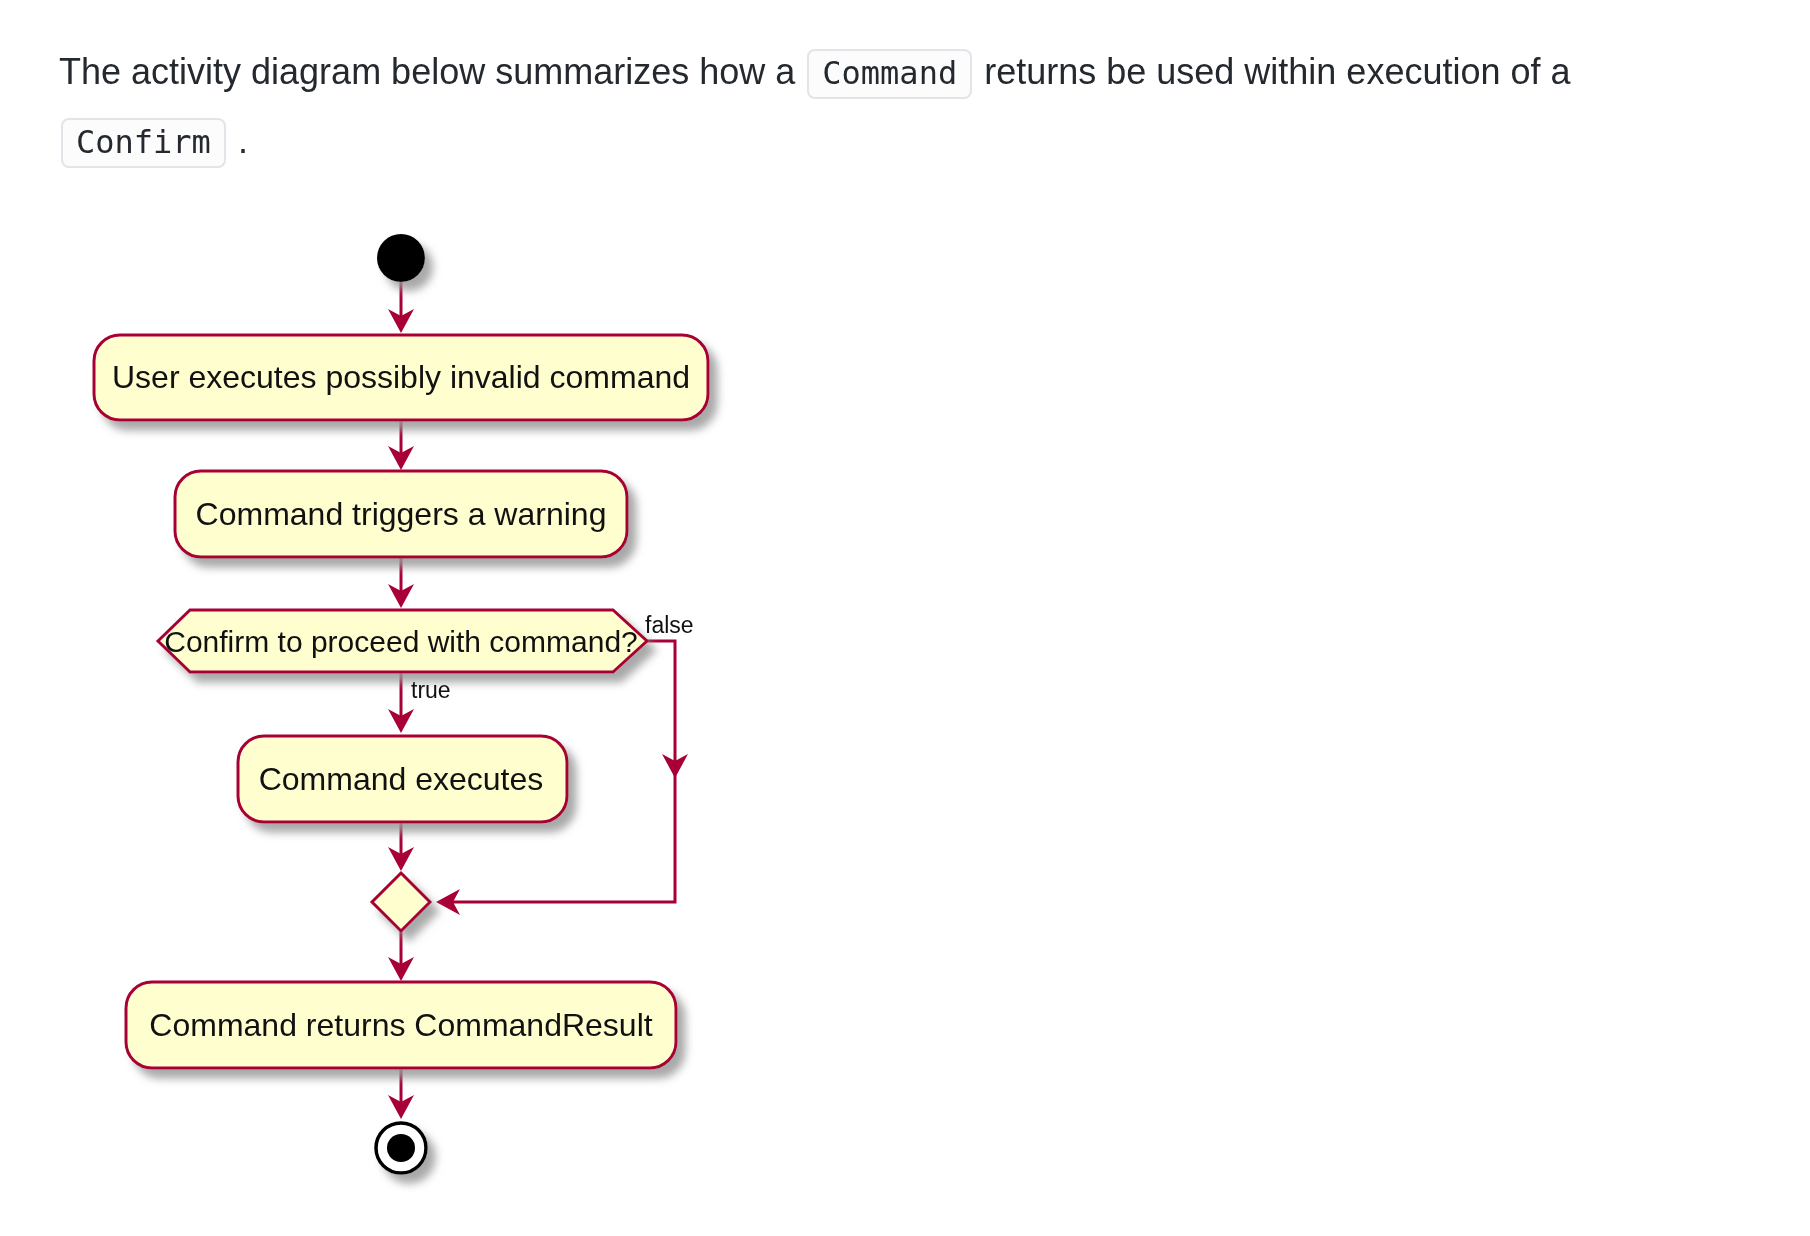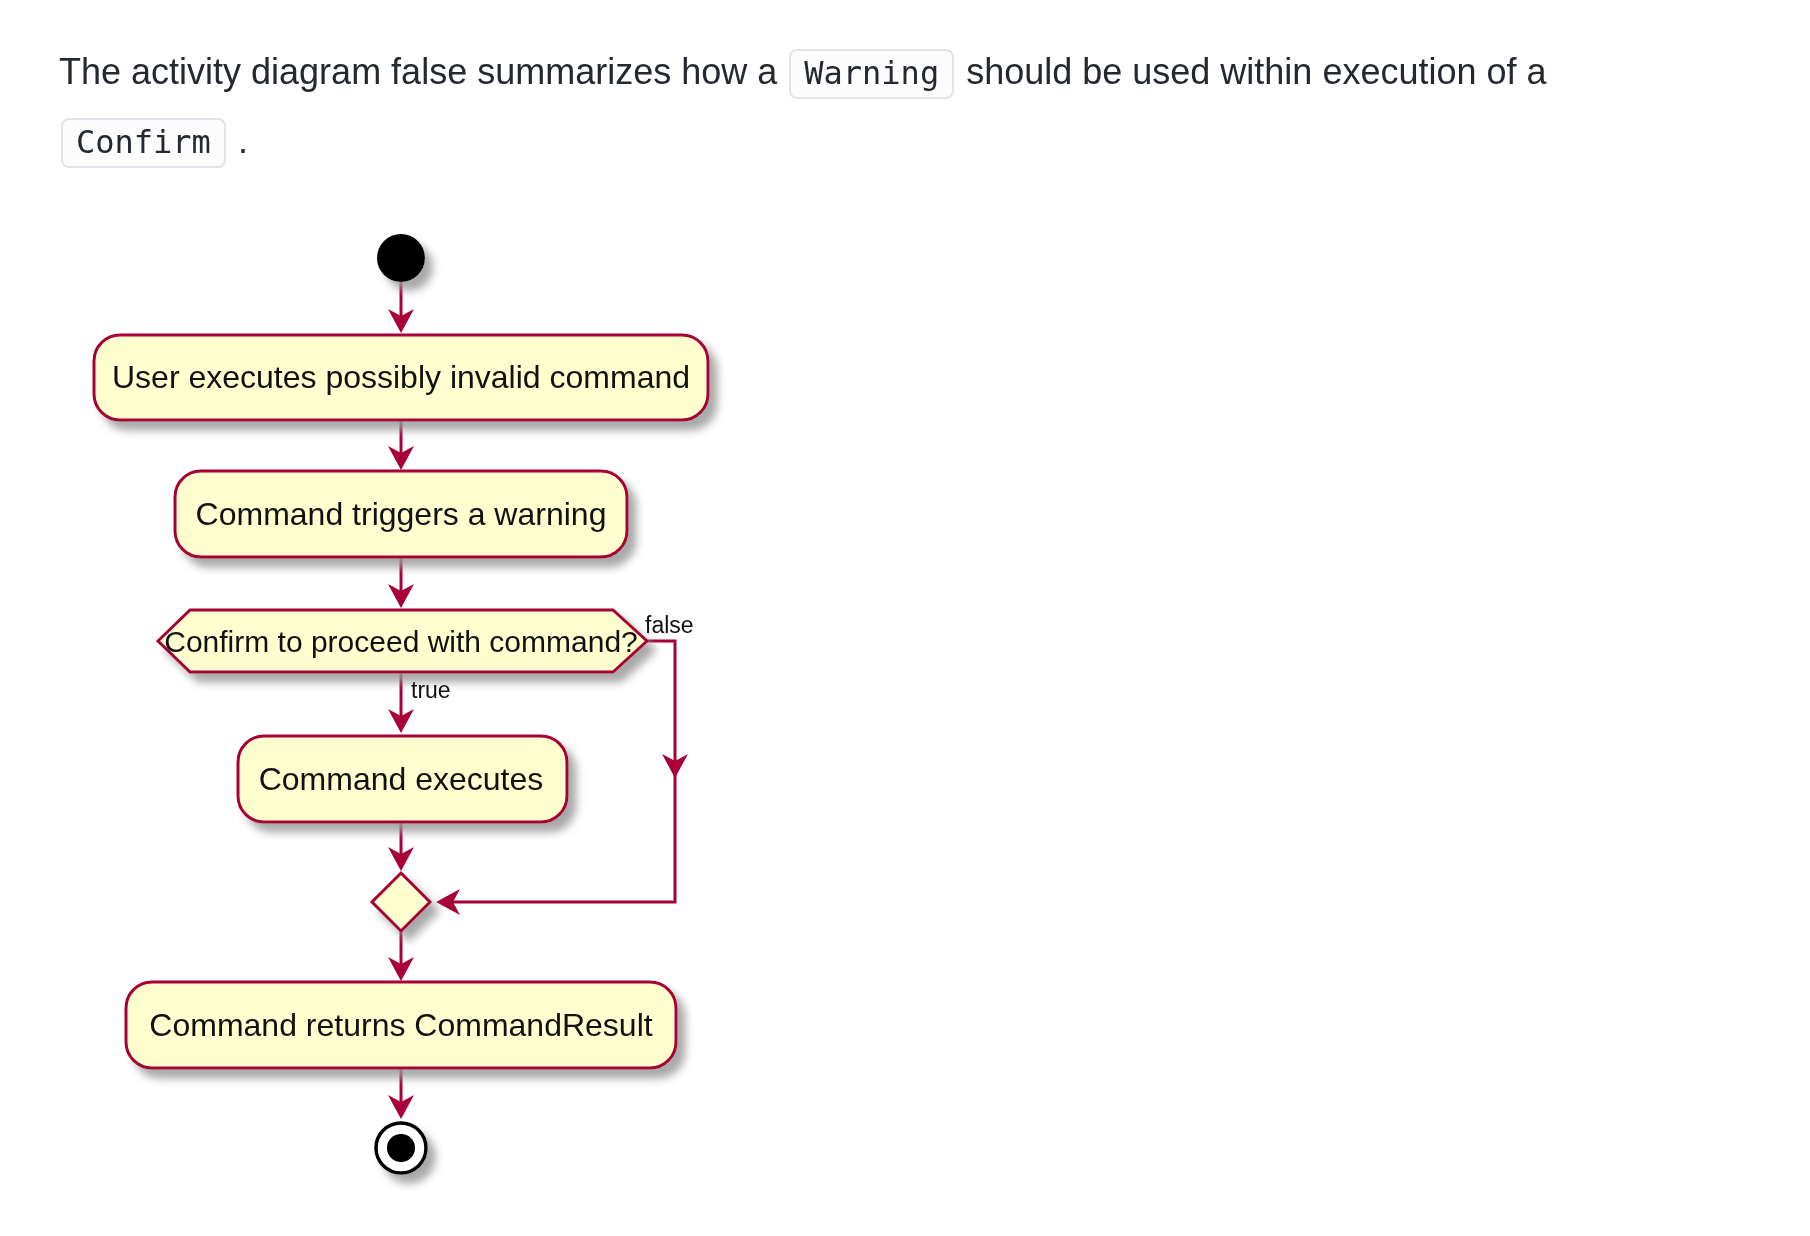--- a/index.html
+++ b/index.html
@@ -60,23 +60,23 @@
     font-family: "Liberation Sans", sans-serif;
     font-size: 23px;
   }
 </style>
 </head>
 <body>
 
 <main>
 
   <p class="intro">
-    <span>The activity diagram false summarizes how a</span>
-    <code>Warning</code>
-    <span>should be used within execution of a</span>
+    <span>The activity diagram below summarizes how a</span>
+    <code>Command</code>
+    <span>returns be used within execution of a</span>
     <br>
     <code>Confirm</code>
     <span>.</span>
   </p>
 
   <svg class="diagram-svg" width="790" height="1236" viewBox="0 0 790 1236" xmlns="http://www.w3.org/2000/svg">
     <defs>
       <filter id="ds" x="-20%" y="-20%" width="160%" height="160%">
         <feDropShadow dx="8" dy="9" stdDeviation="4.5" flood-color="#9a9a9a" flood-opacity="0.85"></feDropShadow>
       </filter>

